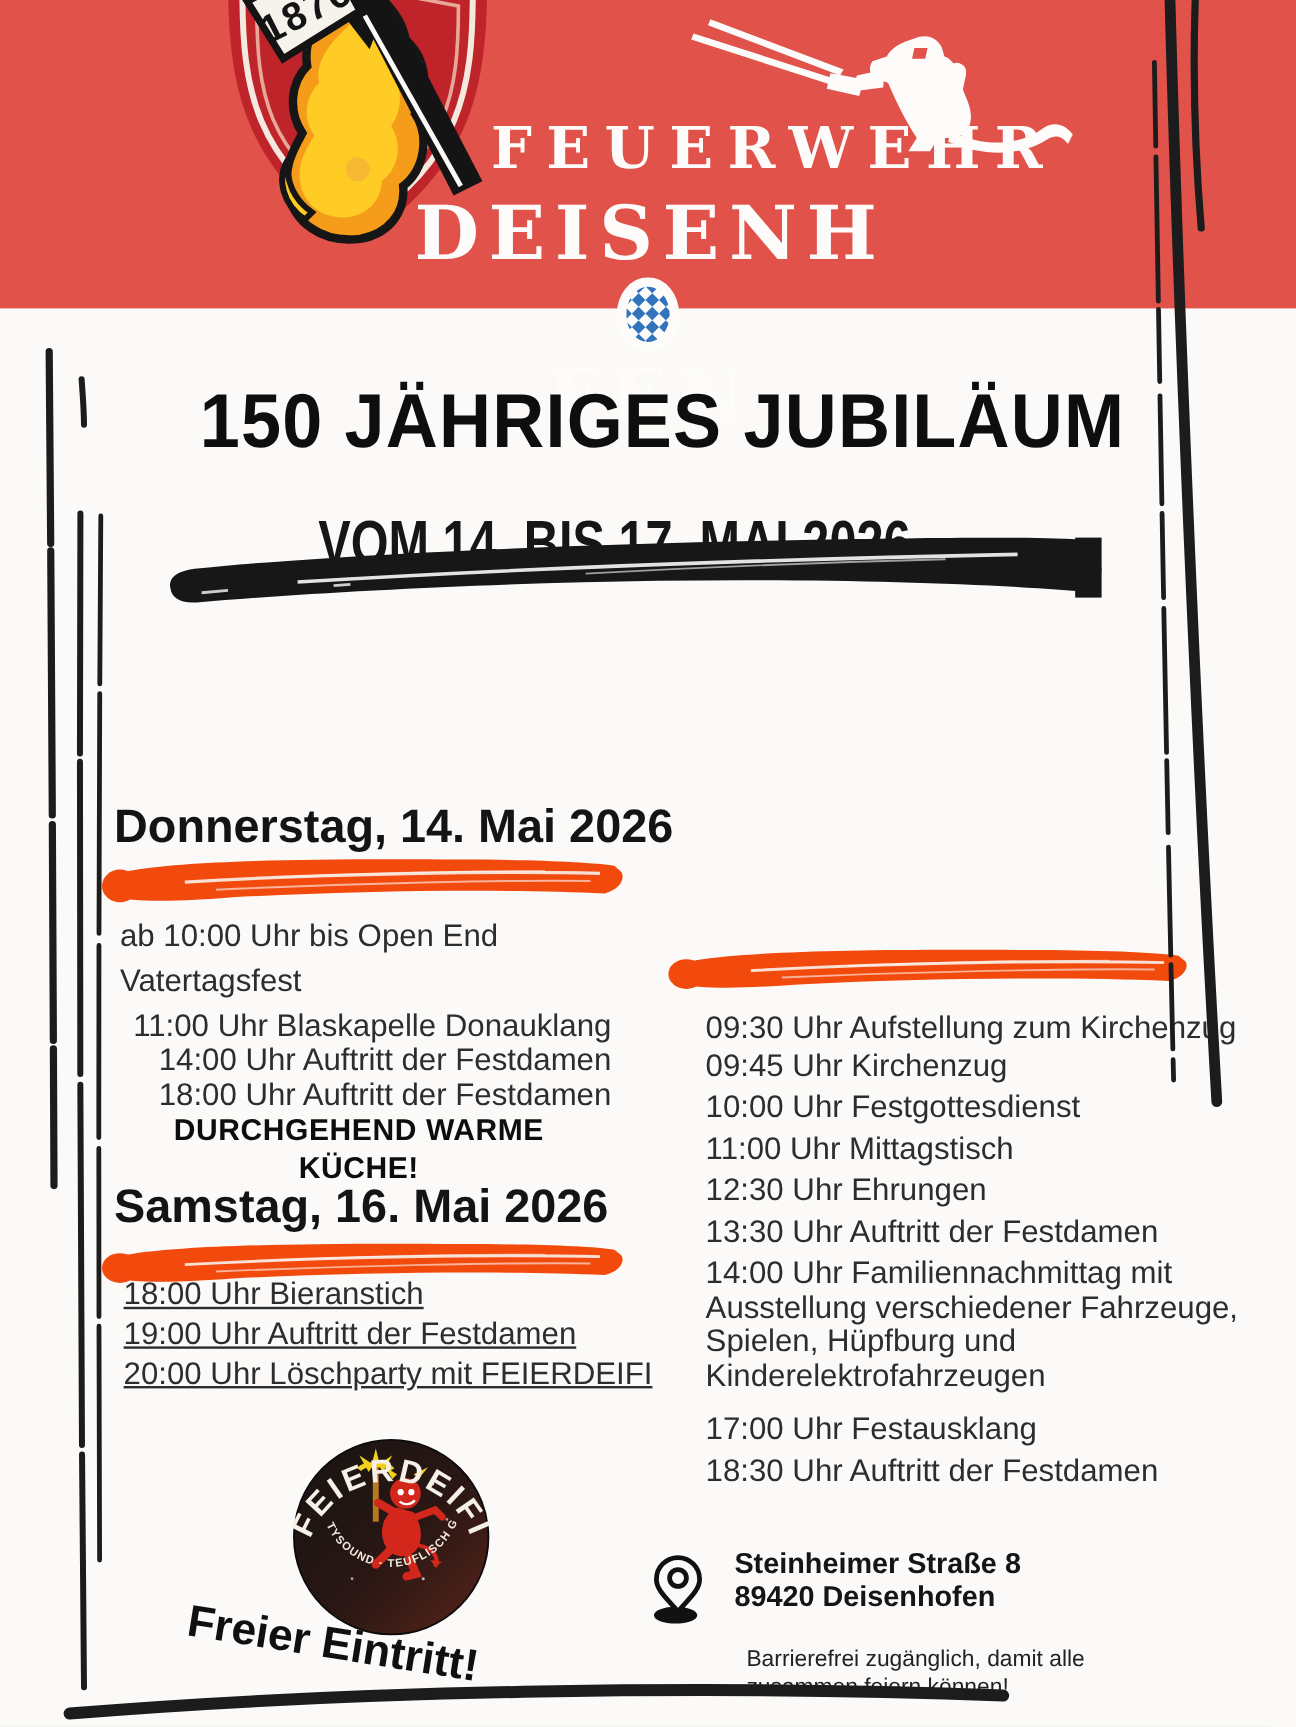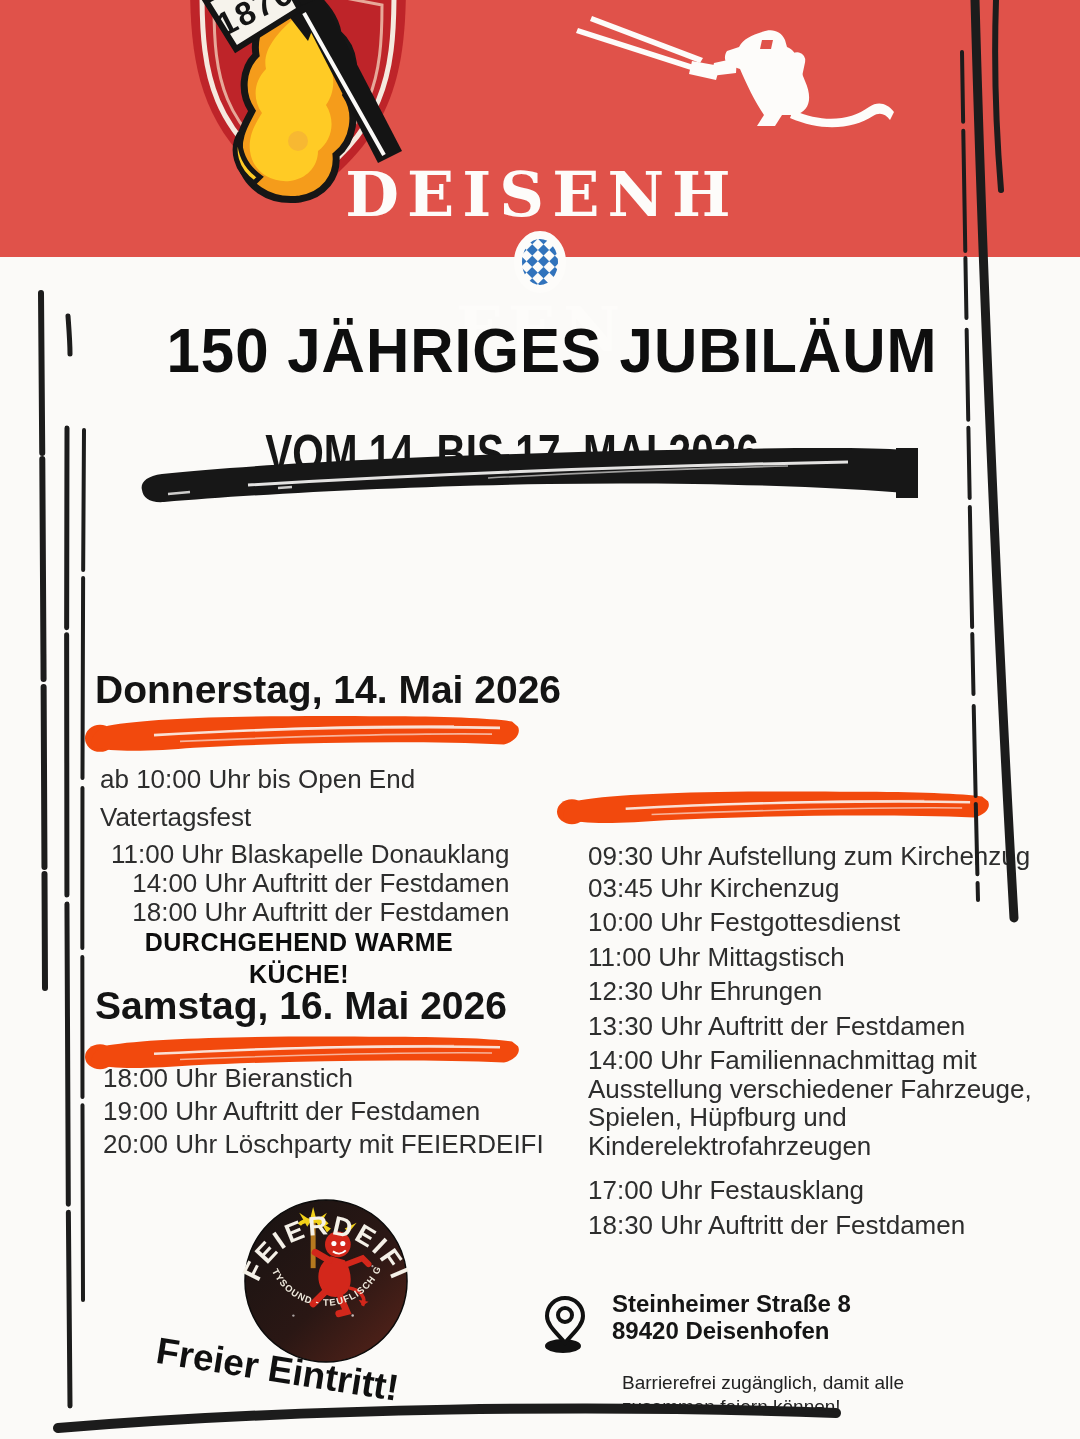--- a/index.html
+++ b/index.html
@@ -49,21 +49,21 @@
   .brush.b3{left:556px;top:785px;width:438px;height:42px;}
   .pline{font-size:26px;line-height:29px;color:#2D2D2D;white-space:nowrap;}
   .thu-intro{position:absolute;left:100px;top:760px;}
   .thu-intro .pline{line-height:38px;}
   .thu-items{position:absolute;left:111px;top:840px;text-align:right;}
   .thu-items .pline{line-height:29px;}
   .kitchen-note{
     position:absolute;left:118px;top:926px;width:362px;text-align:center;
     font-size:25px;font-weight:800;letter-spacing:.5px;line-height:32px;color:#0D0D0D;
   }
-  .sat-items{position:absolute;left:103px;top:1062px;}
+  .sat-items{position:absolute;left:103px;top:1062px;text-decoration:underline;}
   .sat-items .pline{line-height:33px;}
   .sun-items{position:absolute;left:588px;top:842px;width:460px;}
   .sun-items .p-item{font-size:26px;line-height:28.5px;color:#2D2D2D;margin-bottom:6px;}
   .sun-items .p-item:nth-child(1){margin-bottom:3px;}
   .sun-items .p-item:nth-child(7){margin-bottom:16px;}
   
   .feierdeifi{position:absolute;left:242px;top:1196px;width:168px;height:170px;}
   .free-entry{
     position:absolute;left:160px;top:1330px;font-size:37px;font-weight:800;color:#101010;
     transform:rotate(9deg);transform-origin:0 0;white-space:nowrap;
@@ -126,20 +126,21 @@
                  C247,93 243,105 230,109 L198,109 C189,96 180,77 174,63 L165,60
                  C159,58 157,51 161,45 L173,41 C177,33 186,29 196,26 Z"></path>
         <rect x="221" y="46" width="16" height="38" rx="8" transform="rotate(12 229 65)"></rect>
         <path d="M198,109 L191,120 L209,120 L216,109 Z"></path>
         <path d="M227,104 C258,118 285,114 303,101 C312,95 321,97 328,106 L324,114
                  C319,107 313,106 307,110 C287,123 256,126 224,112 Z"></path>
       </g>
       <polygon points="196,34 207,34 205,43 194,43" fill="#E0524A"></polygon>
     </svg>
 
+    <div class="brand1">FEUERWEHR</div>
 
     <div class="brand2">
       <span>DEISENH</span>
       <svg class="bav-o" viewBox="0 0 52 62">
         <defs>
           <pattern id="bav" width="16" height="16" patternUnits="userSpaceOnUse" patternTransform="rotate(45 26 31)">
             <rect width="16" height="16" fill="#FDFCFA"></rect>
             <rect width="8" height="8" fill="#3173BC"></rect>
             <rect x="8" y="8" width="8" height="8" fill="#3173BC"></rect>
           </pattern>
@@ -192,21 +193,21 @@
     <div class="pline">19:00 Uhr Auftritt der Festdamen</div>
     <div class="pline">20:00 Uhr Löschparty mit FEIERDEIFI</div>
   </div>
 
   <svg class="brush b3" viewBox="0 0 440 44" preserveAspectRatio="none">
       <use href="#obrush"></use>
     </svg>
 
   <div class="sun-items">
     <div class="p-item">09:30 Uhr Aufstellung zum Kirchenzug</div>
-    <div class="p-item">03:45 Uhr Kirchenzug</div>
+    <div class="p-item">09:45 Uhr Kirchenzug</div>
     <div class="p-item">10:00 Uhr Festgottesdienst</div>
     <div class="p-item">11:00 Uhr Mittagstisch</div>
     <div class="p-item">12:30 Uhr Ehrungen</div>
     <div class="p-item">13:30 Uhr Auftritt der Festdamen</div>
     <div class="p-item">14:00 Uhr Familiennachmittag mit Ausstellung verschiedener Fahrzeuge, Spielen, Hüpfburg und Kinderelektrofahrzeugen</div>
     <div class="p-item">17:00 Uhr Festausklang</div>
     <div class="p-item">18:30 Uhr Auftritt der Festdamen</div>
   </div>
 
   <svg class="feierdeifi" viewBox="0 0 170 170">

